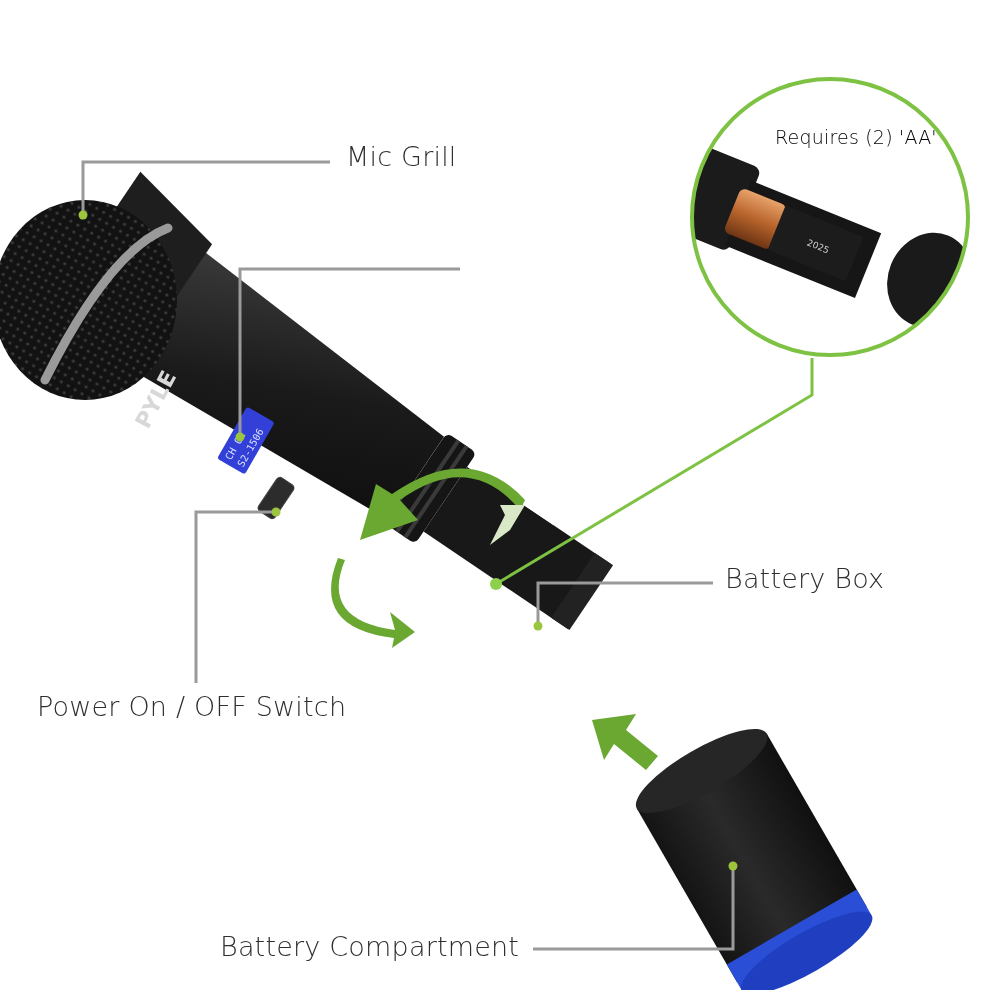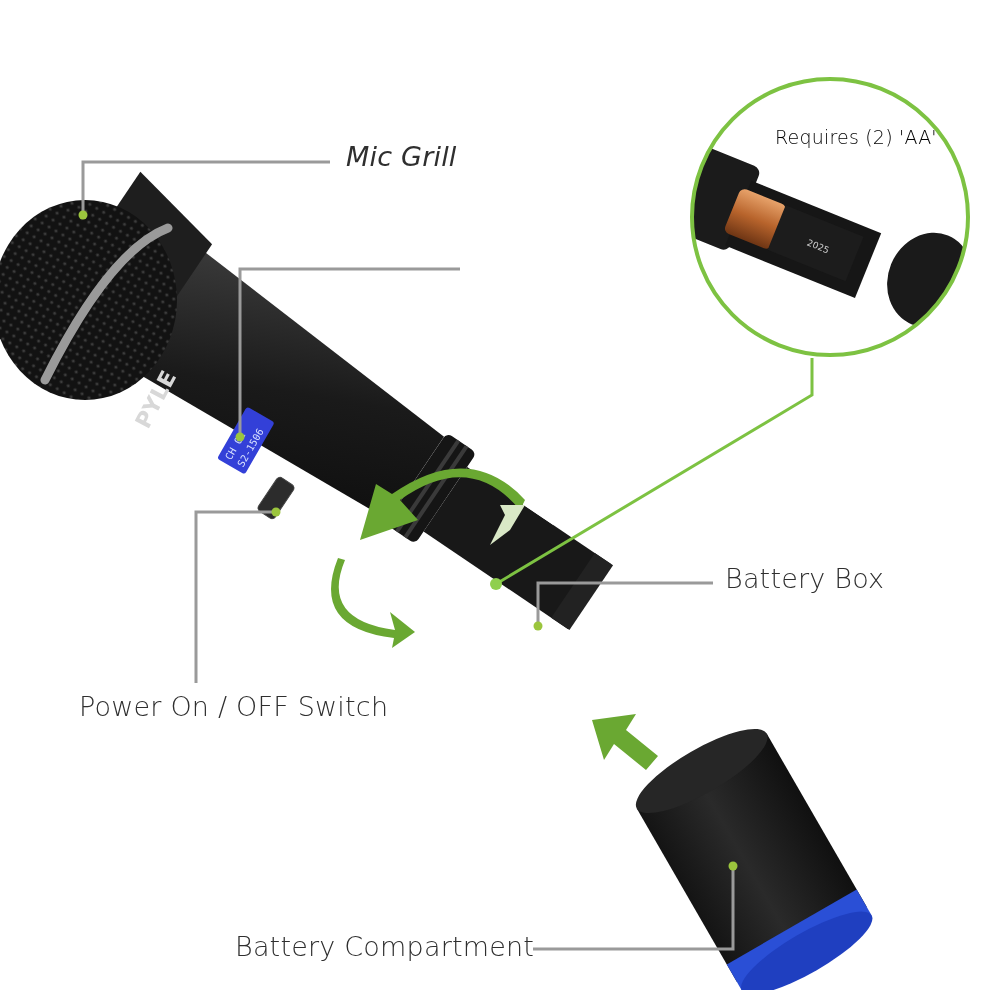--- a/index.html
+++ b/index.html
@@ -115,22 +115,22 @@
         <rect x="728" y="205" width="50" height="48" rx="6" fill="url(#copper)"></rect>
         <rect x="776" y="205" width="84" height="48" fill="#1c1c1c"></rect>
         <text x="810" y="234" fill="#d0d0d0" font-size="9" font-family="DejaVu Sans, sans-serif">2025</text>
       </g>
       <ellipse cx="930" cy="280" rx="42" ry="48" fill="#1a1a1a" transform="rotate(22 930 280)"></ellipse>
     </g>
     <circle cx="830" cy="217" r="138" fill="none" stroke="#7dc242" stroke-width="4"></circle>
   </g>
 </svg>
 
-<div class="label" style="left:346px; top:141px;font-style:italic;">Mic  Grill</div>
-<div class="label" style="left:37px; top:691px;margin-left:42px;">Power On / OFF Switch</div>
+<div class="label" style="left:346px; top:141px;">Mic  Grill</div>
+<div class="label" style="left:37px; top:691px;">Power On / OFF Switch</div>
 <div class="label" style="left:725px; top:563px;text-align:center;">Battery Box</div>
-<div class="label" style="left:235px; top:931px;">Battery Compartment</div>
+<div class="label" style="left:220px; top:931px;">Battery Compartment</div>
 
 <div class="label small" style="left:775px; top:122px;">
   <div>Requires (2) 'AA'</div>
 </div>
 
 </div>
 
 </body></html>

